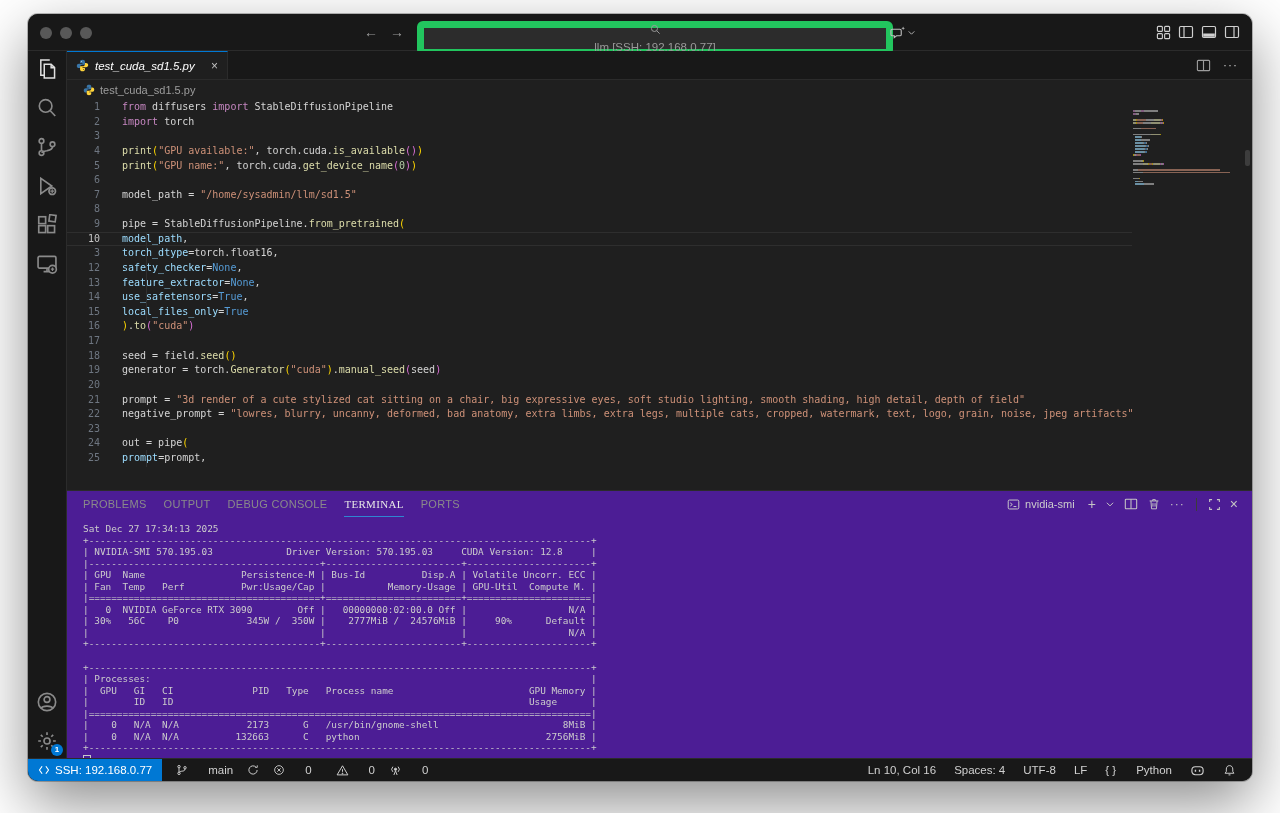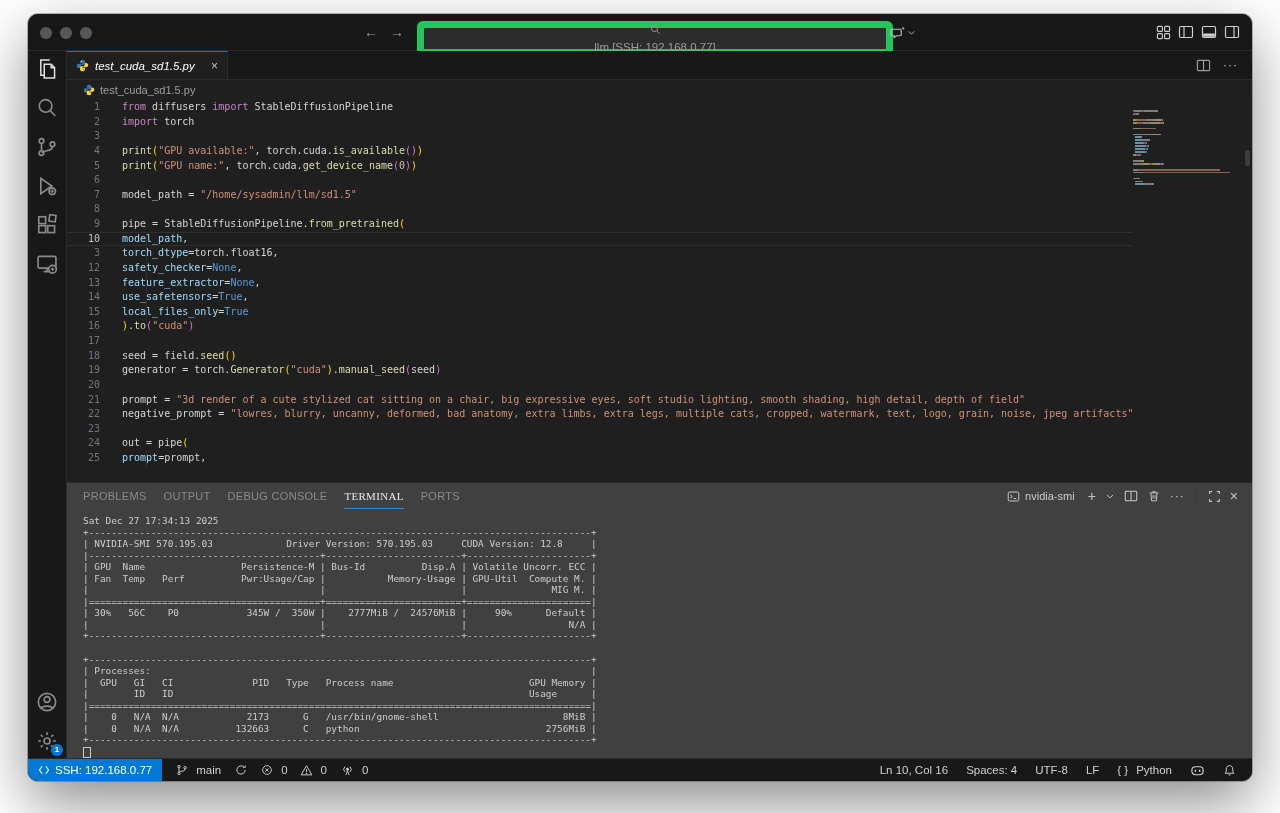--- a/index.html
+++ b/index.html
@@ -49,42 +49,42 @@
   .crow.cur{border-top:1px solid rgba(255,255,255,.07);border-bottom:1px solid rgba(255,255,255,.07);height:12.63px;line-height:12.63px;}
   .crow.cur .gut{color:#c6c6c6;}
   .guide{position:absolute;left:24px;top:-1px;bottom:-1px;border-left:1px solid #2f2f2f;}
   .t-kw{color:#C586C0}.t-fn{color:#DCDCAA}.t-str{color:#CE9178}.t-v{color:#9CDCFE}
   .t-c{color:#569CD6}.t-n{color:#B5CEA8}.t-p{color:#d4d4d4}.t-b1{color:#FFD700}.t-b2{color:#DA70D6}
   .minimap{position:absolute;right:12px;top:10px;width:107px;}
   .mrow{height:1.8px;margin-bottom:1.15px;white-space:nowrap;font-size:0;}
   .mrow span{display:inline-block;height:100%;opacity:.6;}
   .vscroll{position:absolute;right:2px;top:50px;width:5px;height:16px;background:#4a4a4a;border-radius:2px;opacity:.7;}
   
-  .panel{height:279px;background:#404040;border-top:1px solid #2b2b2b;display:flex;flex-direction:column;flex:0 0 auto;}
+  .panel{height:279px;background:#4c1d95;border-top:1px solid #2b2b2b;display:flex;flex-direction:column;flex:0 0 auto;margin-top:8px;}
   .panel-head{height:26px;display:flex;align-items:center;padding:0 14px 0 16px;flex:0 0 auto;}
   .ptabs{display:flex;gap:17px;height:100%;align-items:center;}
   .ptab{font-size:11px;letter-spacing:.3px;color:#8a8a8a;height:100%;display:flex;align-items:center;
     border-bottom:1px solid transparent;box-sizing:border-box;}
   .ptab.active{color:#e7e7e7;border-bottom-color:#2f86d1;font-family:Liberation Serif, serif;}
   .phead-right{margin-left:auto;display:flex;align-items:center;gap:9px;color:#b8b8b8;}
   .term-name{display:flex;align-items:center;gap:5px;font-size:11px;color:#cccccc;margin-right:4px;}
   .psep{width:1px;height:13px;background:#3c3c3c;margin:0 2px;}
   .plus{font-size:14px;color:#c5c5c5;line-height:1;}
   .xclose{font-size:14px;color:#c5c5c5;line-height:1;}
   .dots{font-size:12px;color:#c5c5c5;letter-spacing:1px;line-height:1;}
   .term-body{flex:1;padding:6px 0 0 16px;overflow:hidden;font-family:"DejaVu Sans Mono",monospace;
     font-size:9.4px;line-height:11.55px;color:#cccccc;}
   .tline{white-space:pre;height:11.55px;}
   .term-cursor{width:5.5px;height:9.5px;border:1px solid #c9c9c9;margin-top:1px;}
   
   .statusbar{height:22px;background:#181818;border-top:1px solid #2b2b2b;display:flex;align-items:stretch;
     font-size:11.5px;color:#d0d0d0;flex:0 0 auto;}
   .sb-remote{background:#0078d4;color:#fff;display:flex;align-items:center;gap:5px;padding:0 10px;}
   .sb-left{display:flex;align-items:center;gap:4px;padding-left:9px;}
-  .sb-item{display:flex;align-items:center;gap:8px;padding:0 5px;}
+  .sb-item{display:flex;align-items:center;gap:20px;padding:0 5px;}
   .sb-right{margin-left:auto;display:flex;align-items:center;gap:6px;padding-right:10px;}
   .sb-right .sb-item{padding:0 6px;}
 </style>
 </head>
 <body>
 
 <div class="win">
 
   <div class="titlebar">
     <div class="lights">
@@ -431,22 +431,22 @@
           </div>
         </div>
         <div class="term-body">
           <div>
               <div class="tline">Sat Dec 27 17:34:13 2025</div>
               <div class="tline">+-----------------------------------------------------------------------------------------+</div>
               <div class="tline">| NVIDIA-SMI 570.195.03             Driver Version: 570.195.03     CUDA Version: 12.8     |</div>
               <div class="tline">|-----------------------------------------+------------------------+----------------------+</div>
               <div class="tline">| GPU  Name                 Persistence-M | Bus-Id          Disp.A | Volatile Uncorr. ECC |</div>
               <div class="tline">| Fan  Temp   Perf          Pwr:Usage/Cap |           Memory-Usage | GPU-Util  Compute M. |</div>
-              <div class="tline">|                                         |                        |               MIG M. |</div>
               <div class="tline">|=========================================+========================+======================|</div>
+              <div class="tline">|   0  NVIDIA GeForce RTX 3090        Off |   00000000:02:00.0 Off |                  N/A |</div>
               <div class="tline">| 30%   56C    P0            345W /  350W |    2777MiB /  24576MiB |     90%      Default |</div>
               <div class="tline">|                                         |                        |                  N/A |</div>
               <div class="tline">+-----------------------------------------+------------------------+----------------------+</div>
               <div class="tline"> </div>
               <div class="tline">+-----------------------------------------------------------------------------------------+</div>
               <div class="tline">| Processes:                                                                              |</div>
               <div class="tline">|  GPU   GI   CI              PID   Type   Process name                        GPU Memory |</div>
               <div class="tline">|        ID   ID                                                               Usage      |</div>
               <div class="tline">|=========================================================================================|</div>
               <div class="tline">|    0   N/A  N/A            2173      G   /usr/bin/gnome-shell                      8MiB |</div>

